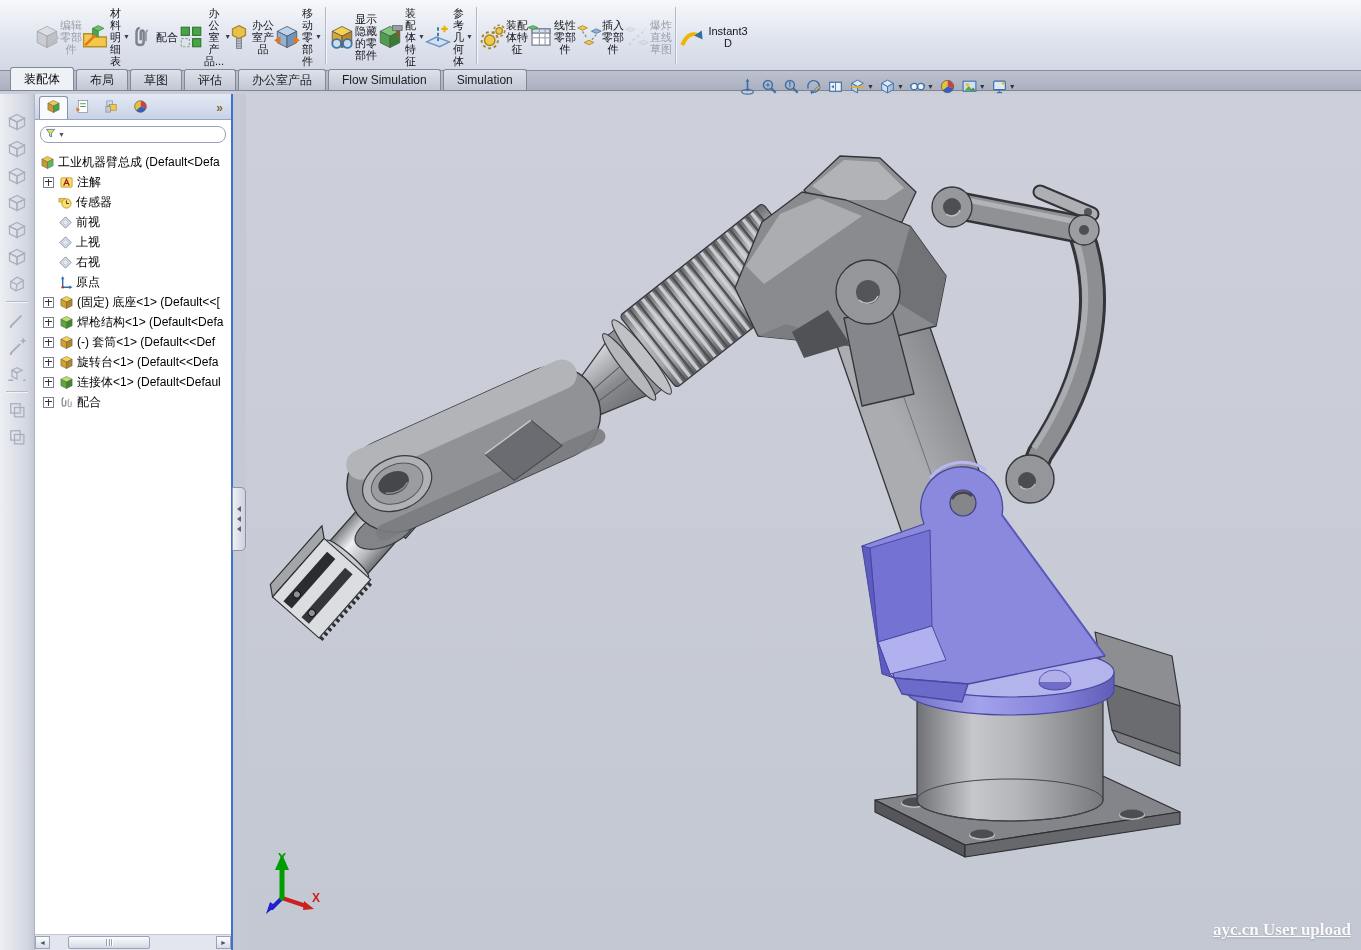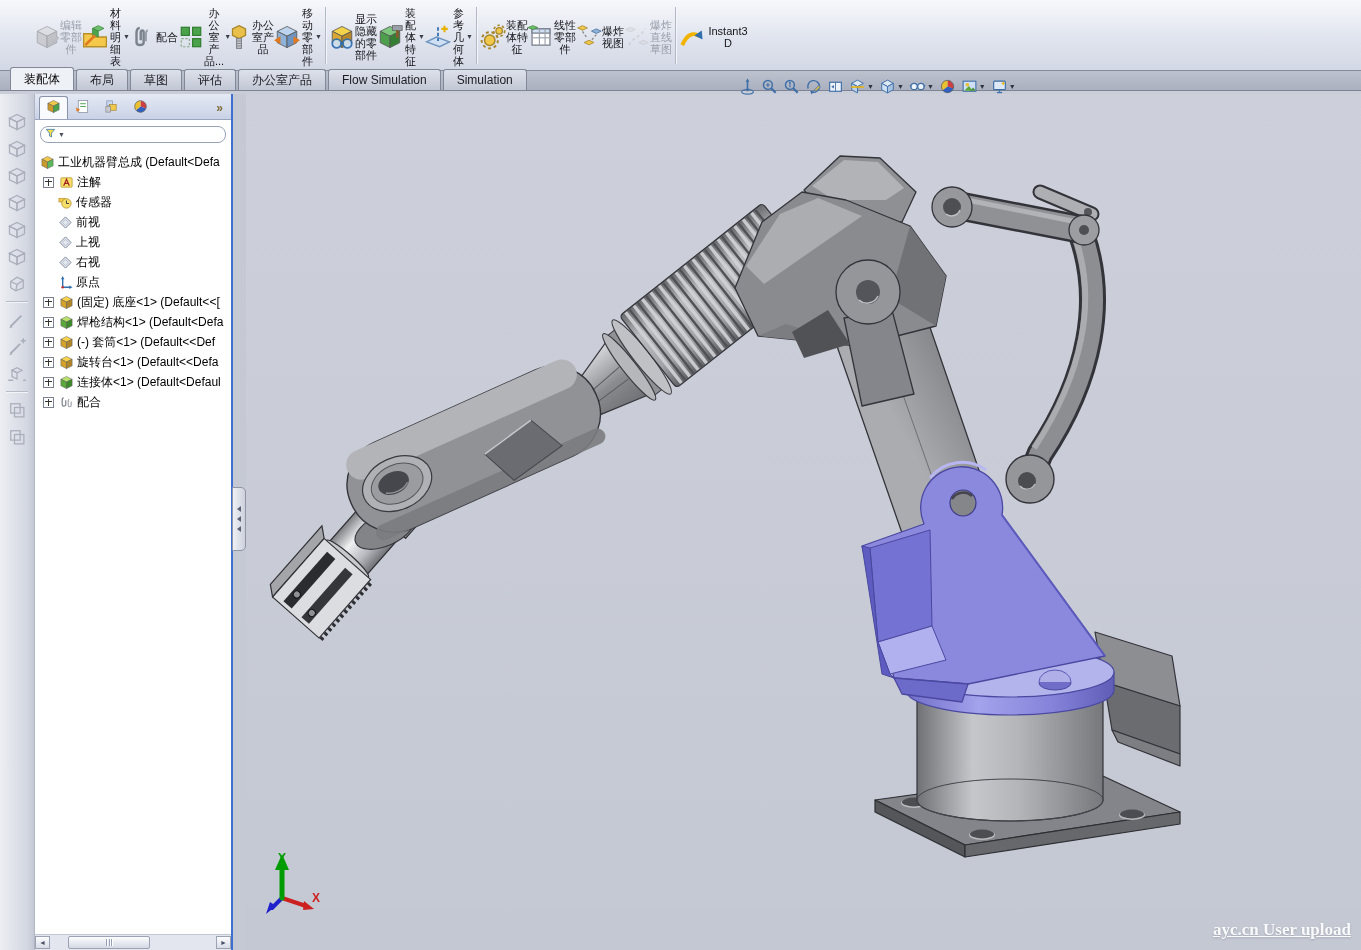--- a/index.html
+++ b/index.html
@@ -224,21 +224,21 @@
     </div>
     <div class="cmd-btn">
       <span class="ci">
         <svg width="26" height="26" viewBox="0 0 16 16">
           <polygon points="4,1 7,2.4 4,3.8 1,2.4" fill="#f0c84a" stroke="#a8862a" stroke-width=".5"></polygon>
           <polygon points="12.5,3 15.5,4.4 12.5,5.8 9.5,4.4" fill="#8fb2d8" stroke="#4a72a0" stroke-width=".5"></polygon>
           <polygon points="8,10 11,11.4 8,12.8 5,11.4" fill="#f0c84a" stroke="#a8862a" stroke-width=".5"></polygon>
           <path d="M4,4.5 L7,9 M12.5,6.5 L9.5,10" stroke="#888" stroke-width=".8" stroke-dasharray="1.5,1.2"></path>
         </svg>
       </span>
-    <span class="cl">爆炸视图</span>
+    <span class="cl">插入零部件</span>
     </div>
     <div class="cmd-btn disabled">
       <span class="ci">
         <svg width="26" height="26" viewBox="0 0 16 16">
           <g opacity=".55">
             <polygon points="4,2 7,3.4 4,4.8 1,3.4" fill="#c8c9cd" stroke="#888" stroke-width=".5"></polygon>
             <polygon points="12,10 15,11.4 12,12.8 9,11.4" fill="#c8c9cd" stroke="#888" stroke-width=".5"></polygon>
             <path d="M3,13 C6,8 10,8 13,3" stroke="#8aa4c8" stroke-width="1.2" fill="none" stroke-dasharray="2,1.5"></path>
           </g>
         </svg>

